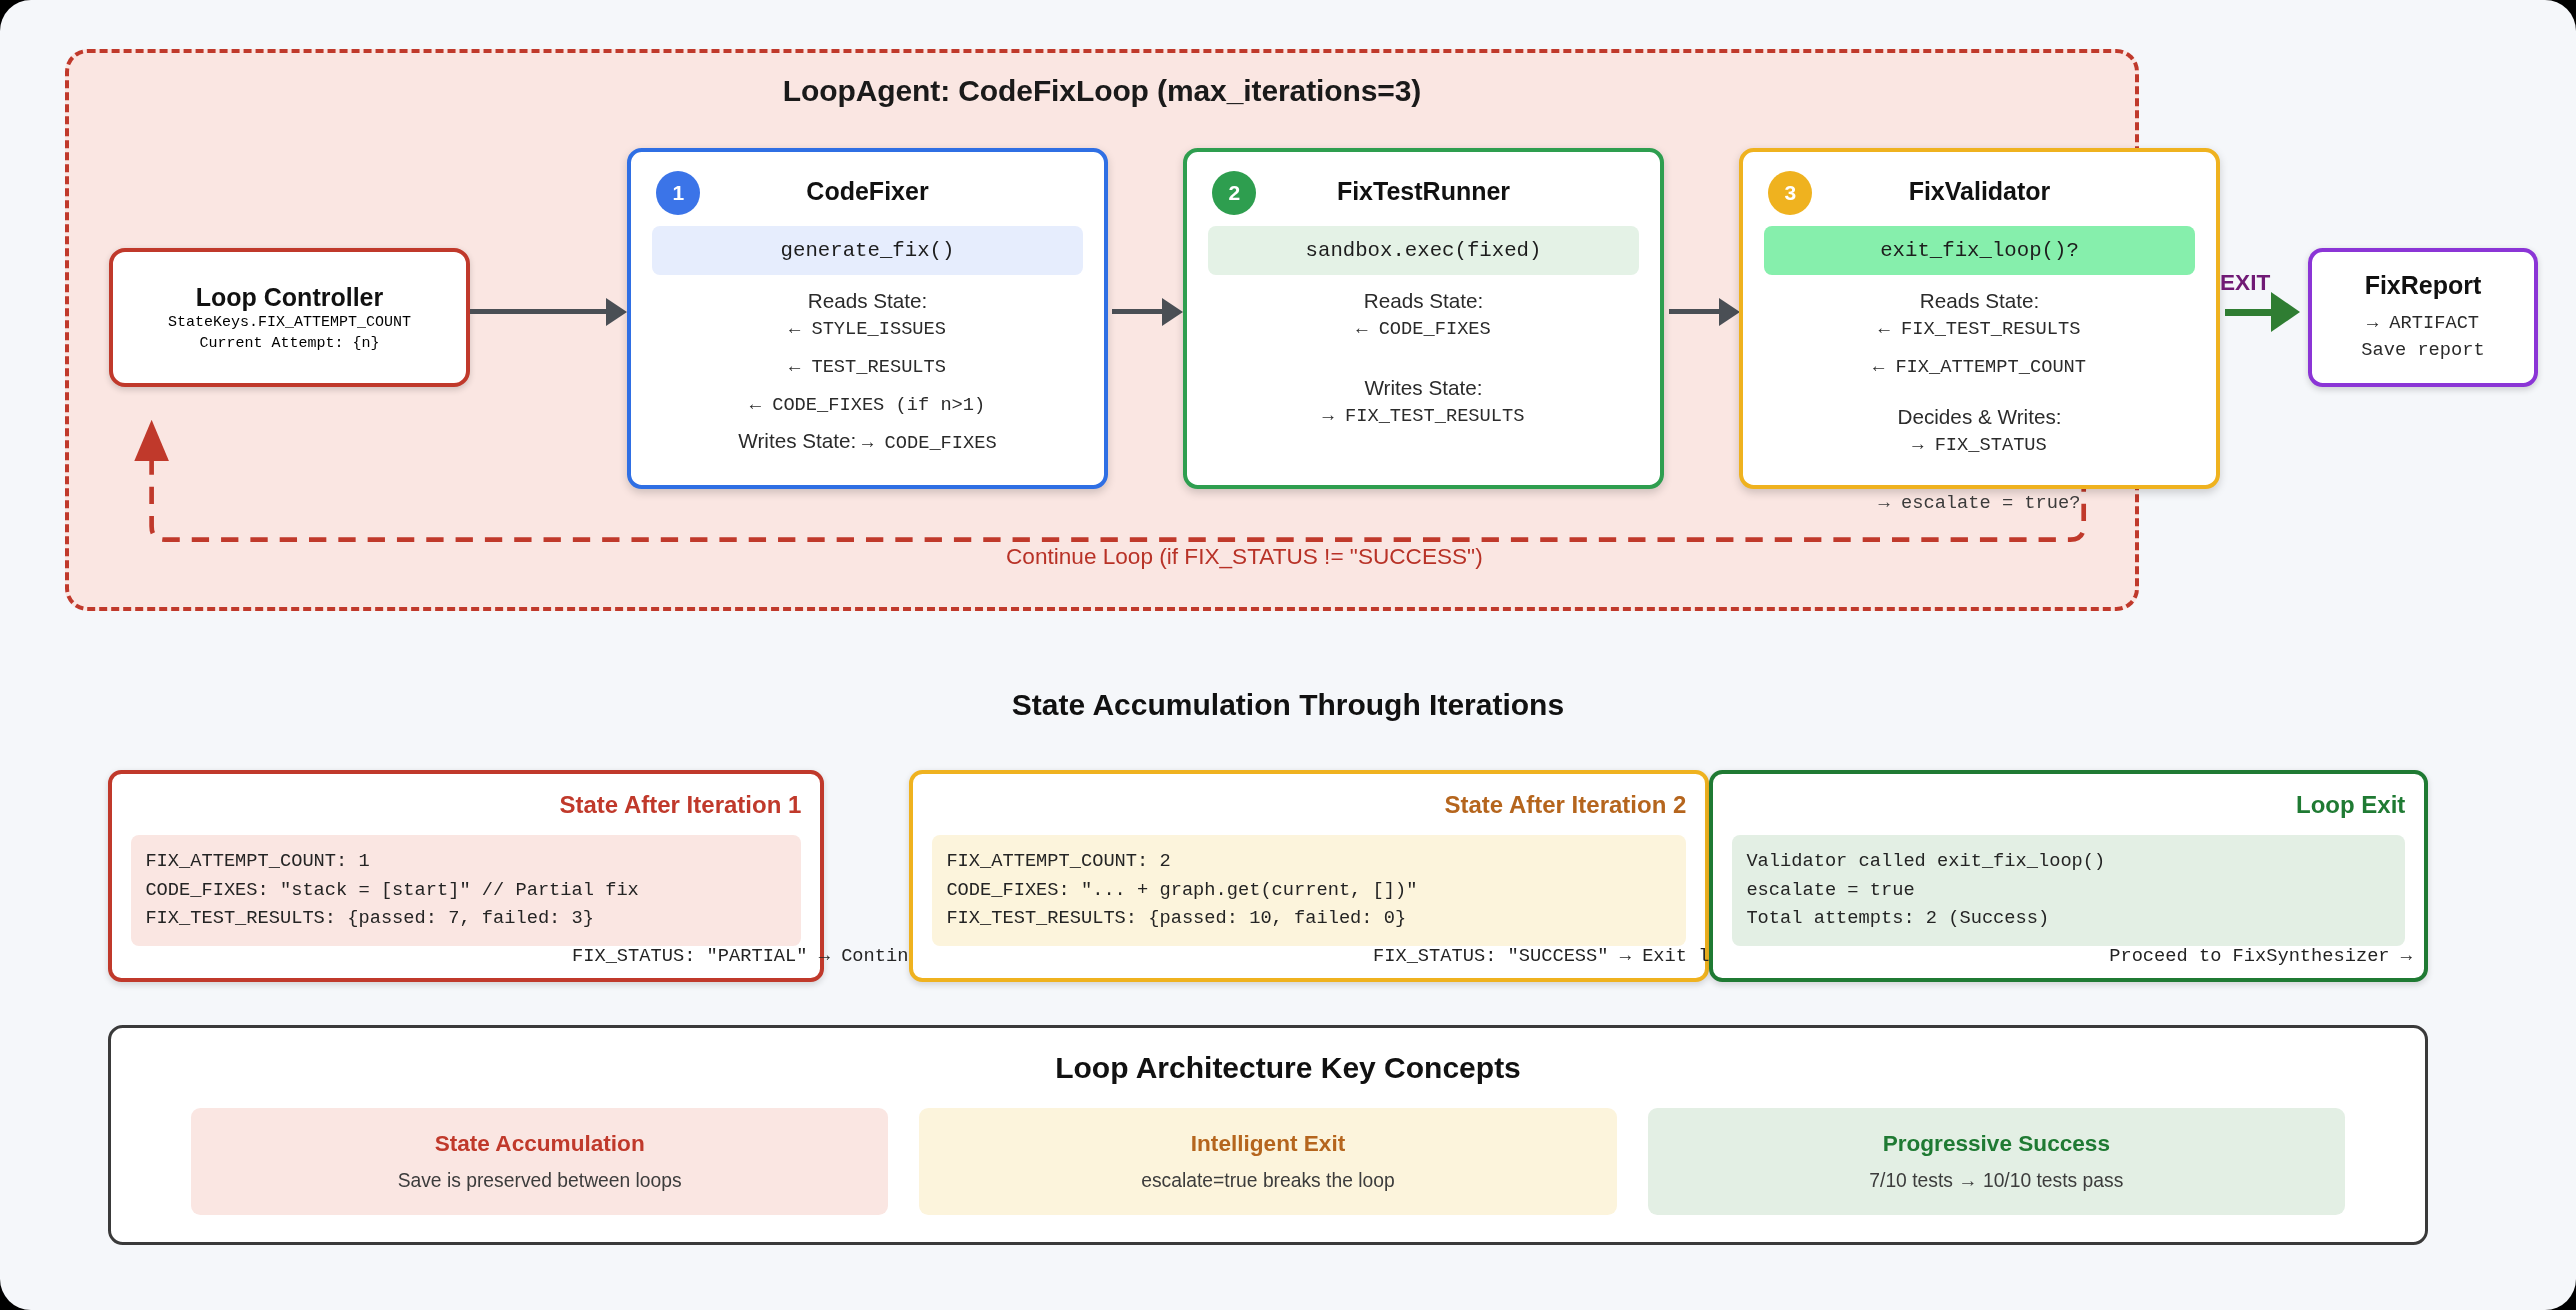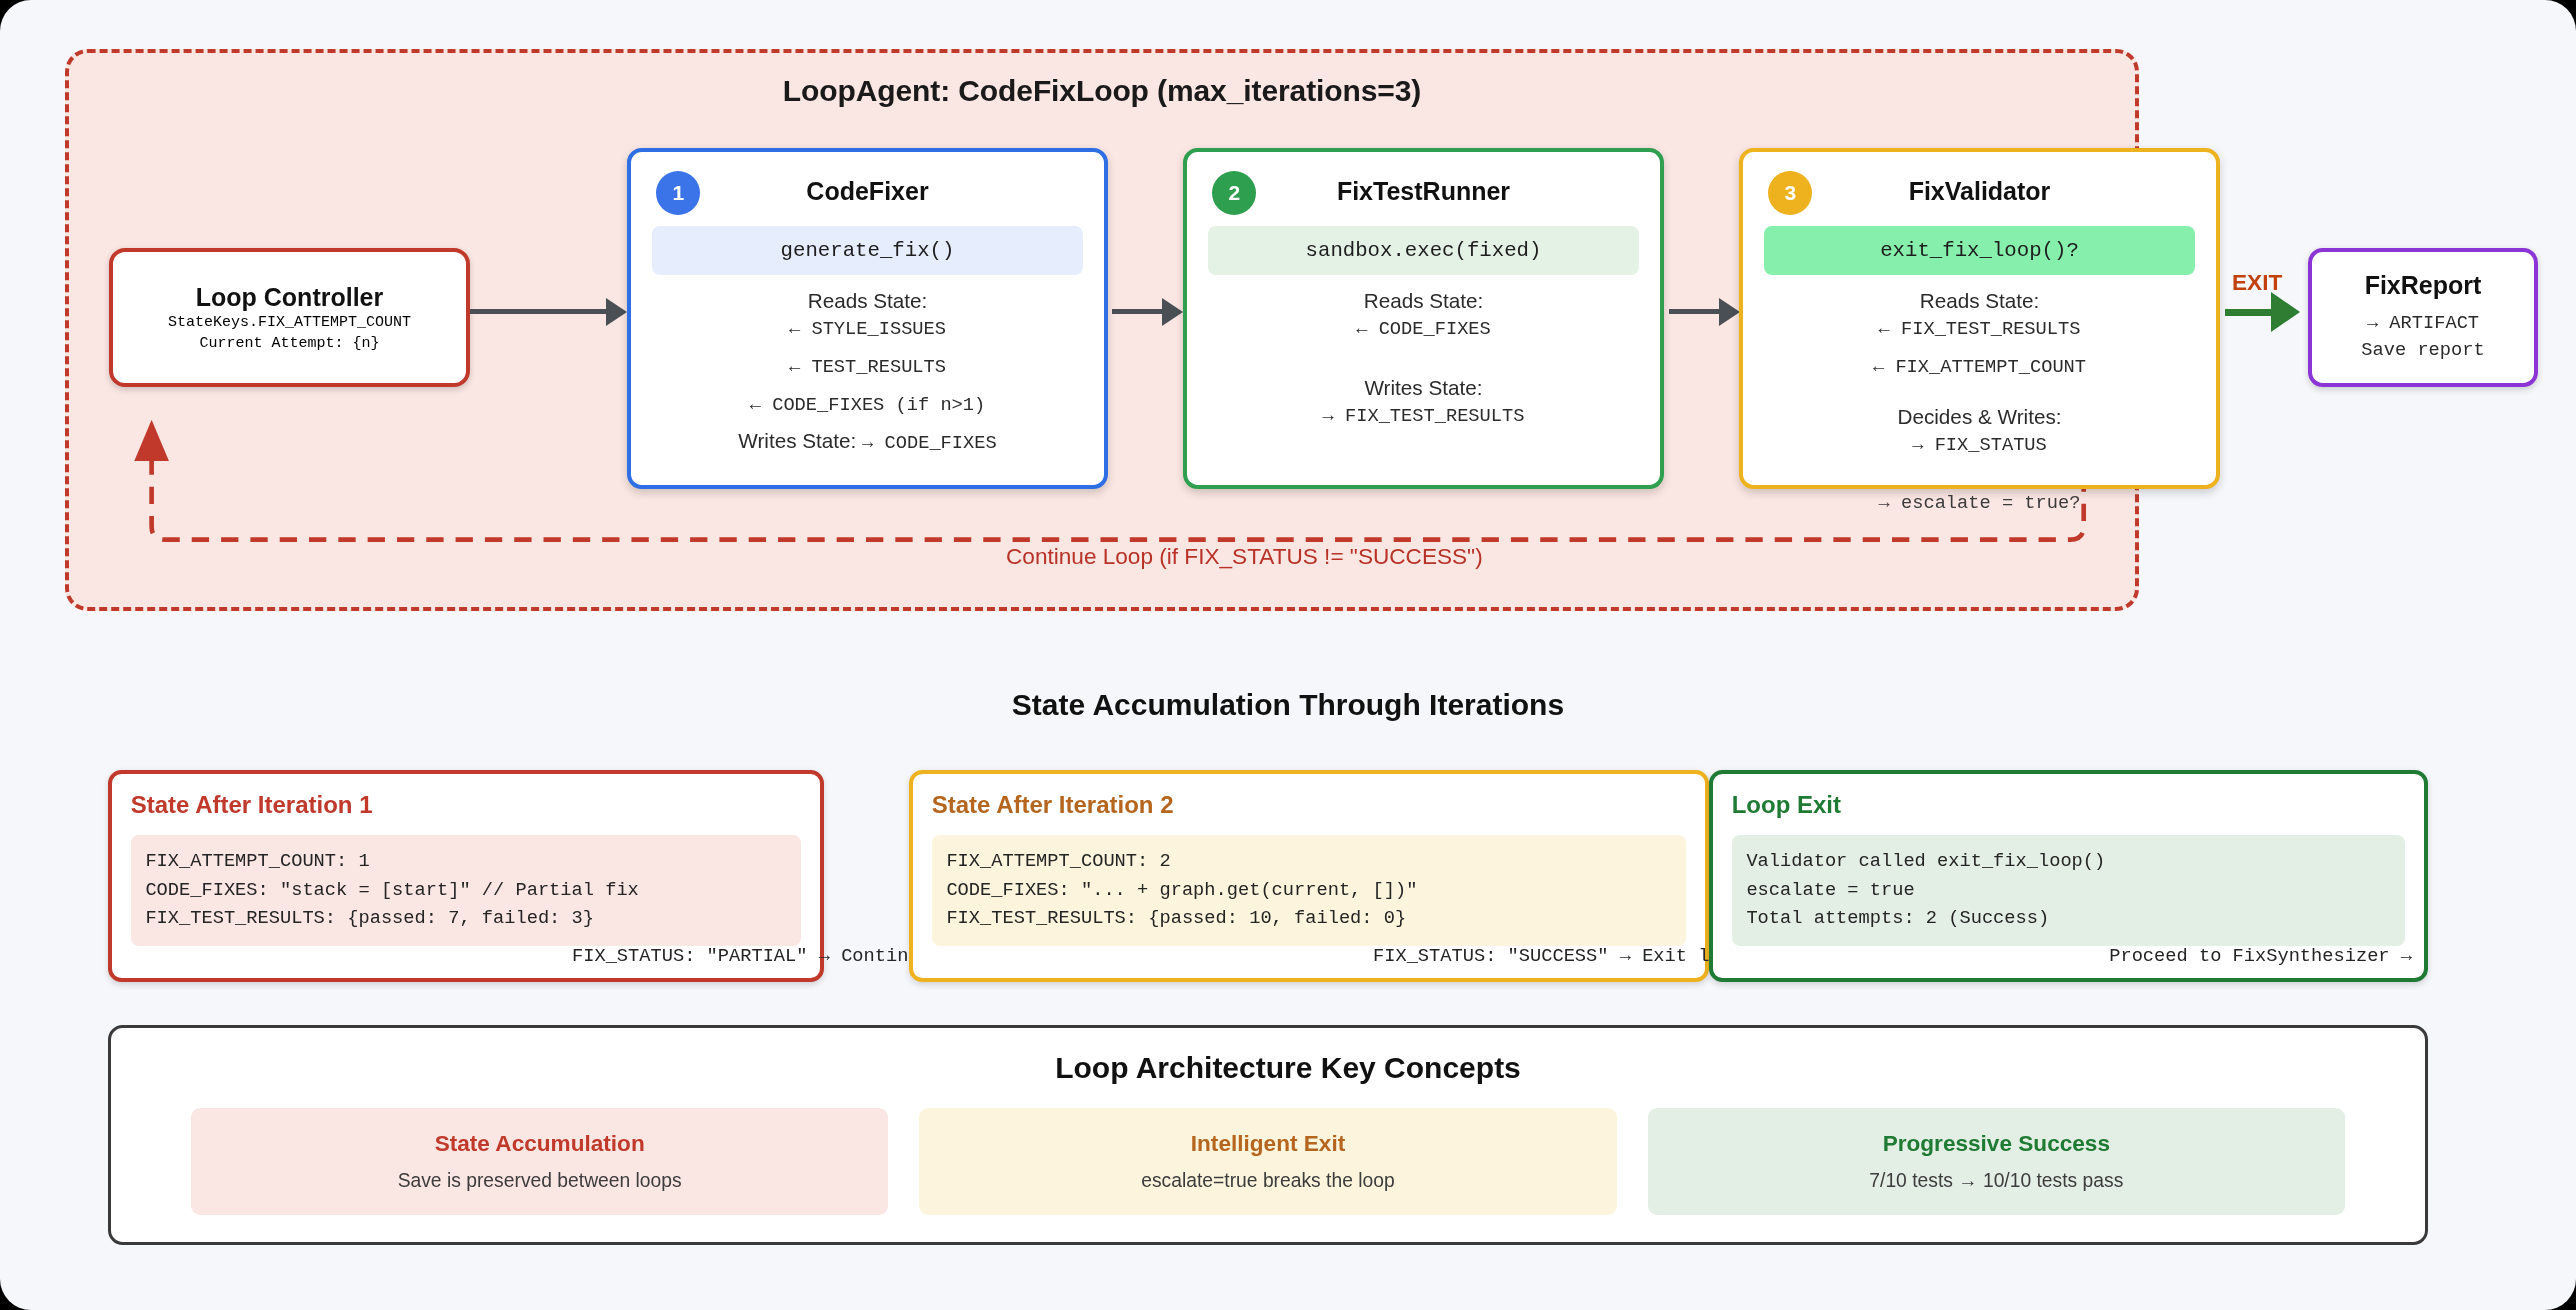--- a/index.html
+++ b/index.html
@@ -213,22 +213,21 @@
     border-left: 29px solid #2f7d32;
     border-top: 20px solid transparent;
     border-bottom: 20px solid transparent;
   }
   #exit-label {
     position: absolute;
     left: 2220px;
     top: 270px;
     font-size: 22.6px;
     font-weight: bold;
-    color: #c2410c;
-    padding-left: 12px;
+    color: #701a75;
   }
 
   
   #fix-report {
     left: 2308px;
     top: 248px;
     width: 230px;
     height: 139px;
     border: 4.7px solid #8b35d6;
     border-radius: 14.7px;
@@ -289,21 +288,21 @@
     background: #ffffff;
     border-radius: 13.3px;
     box-shadow: 0 2.7px 6.7px rgba(0,0,0,0.14);
     padding: 17.3px 18.7px 0 18.7px;
   }
   #state-card-1 { left: 108px;  width: 716px; border: 4px solid #c0392b; }
   #state-card-2 { left: 909px; width: 800px; border: 4px solid #efb21f; }
   #state-card-3 { left: 1709px; width: 719px; border: 4px solid #1f7a33; }
 
   .state-card-title {
-    text-align: left;
+    text-align: right;
     font-size: 24px;
     font-weight: bold;
     margin-bottom: 16px;
   }
   #state-card-1 .state-card-title { color: #c0392b; }
   #state-card-2 .state-card-title { color: #b5651d; }
   #state-card-3 .state-card-title { color: #1f7a33; }
 
   .state-body {
     border-radius: 8px;

